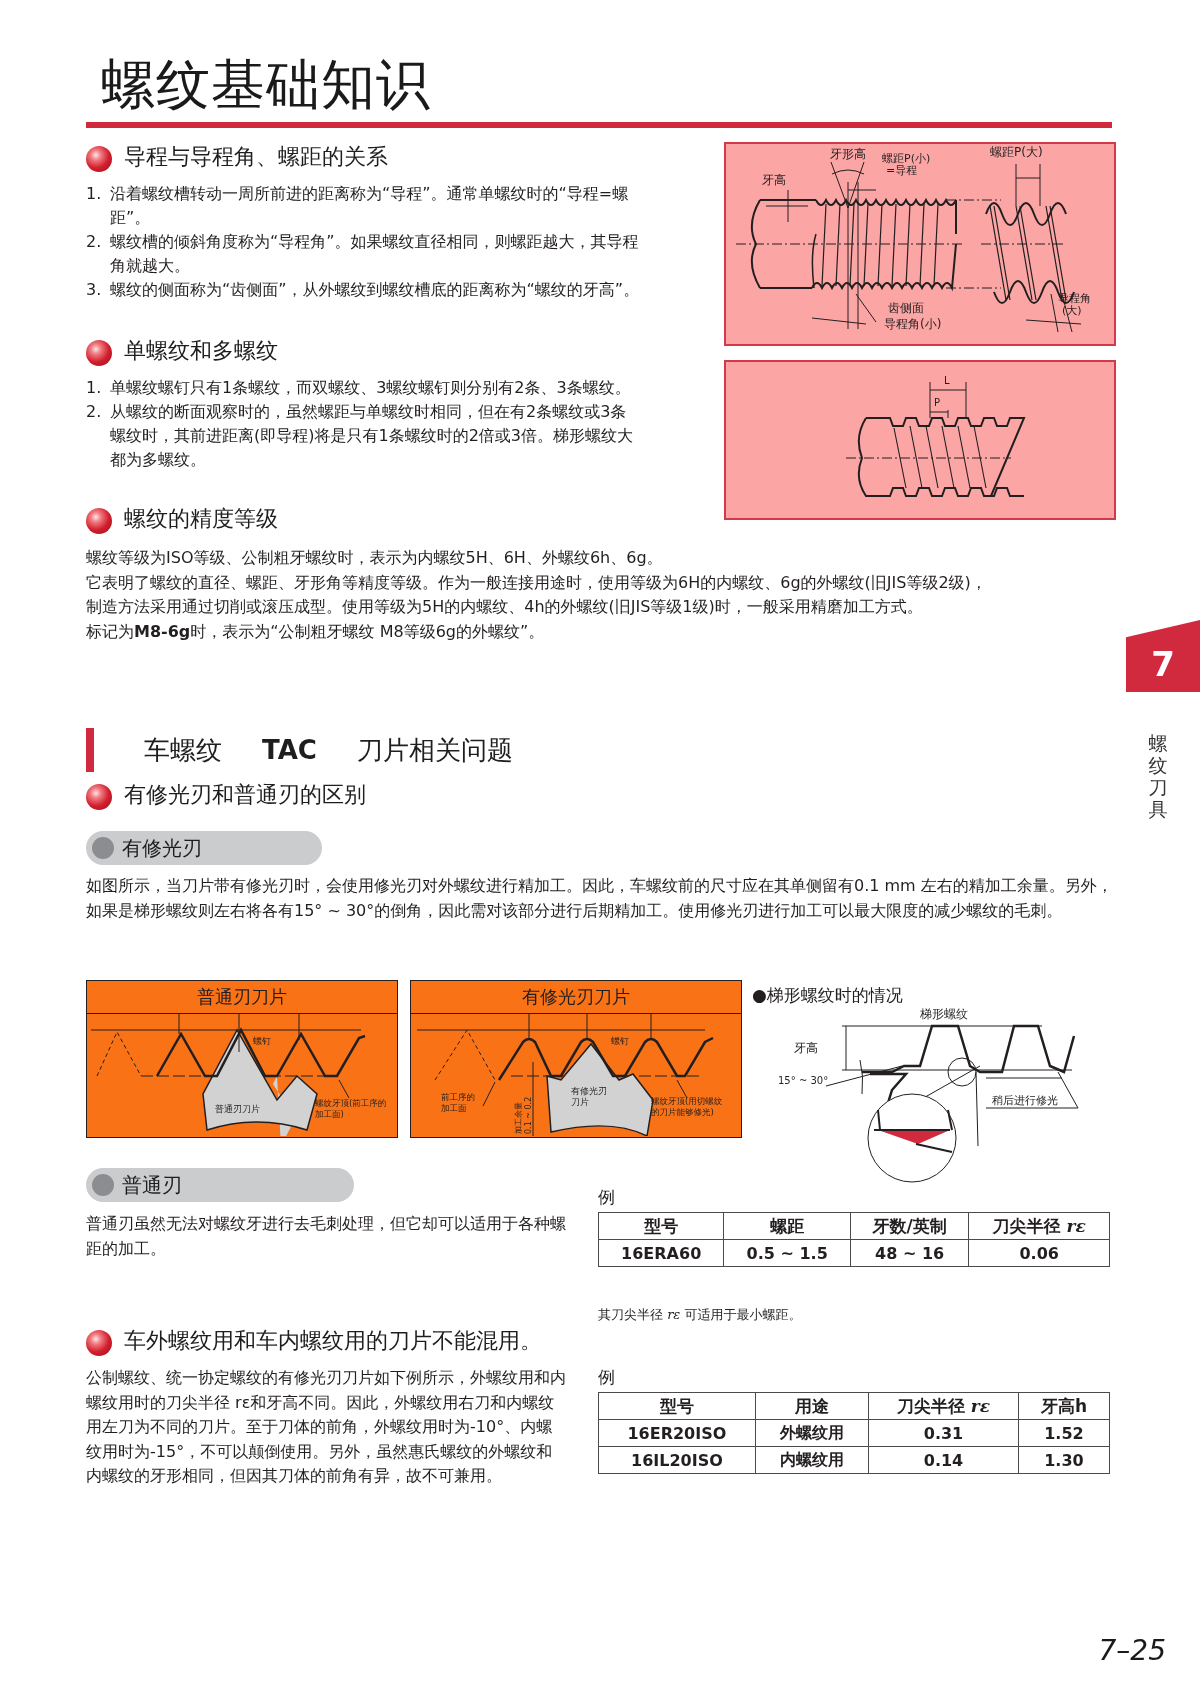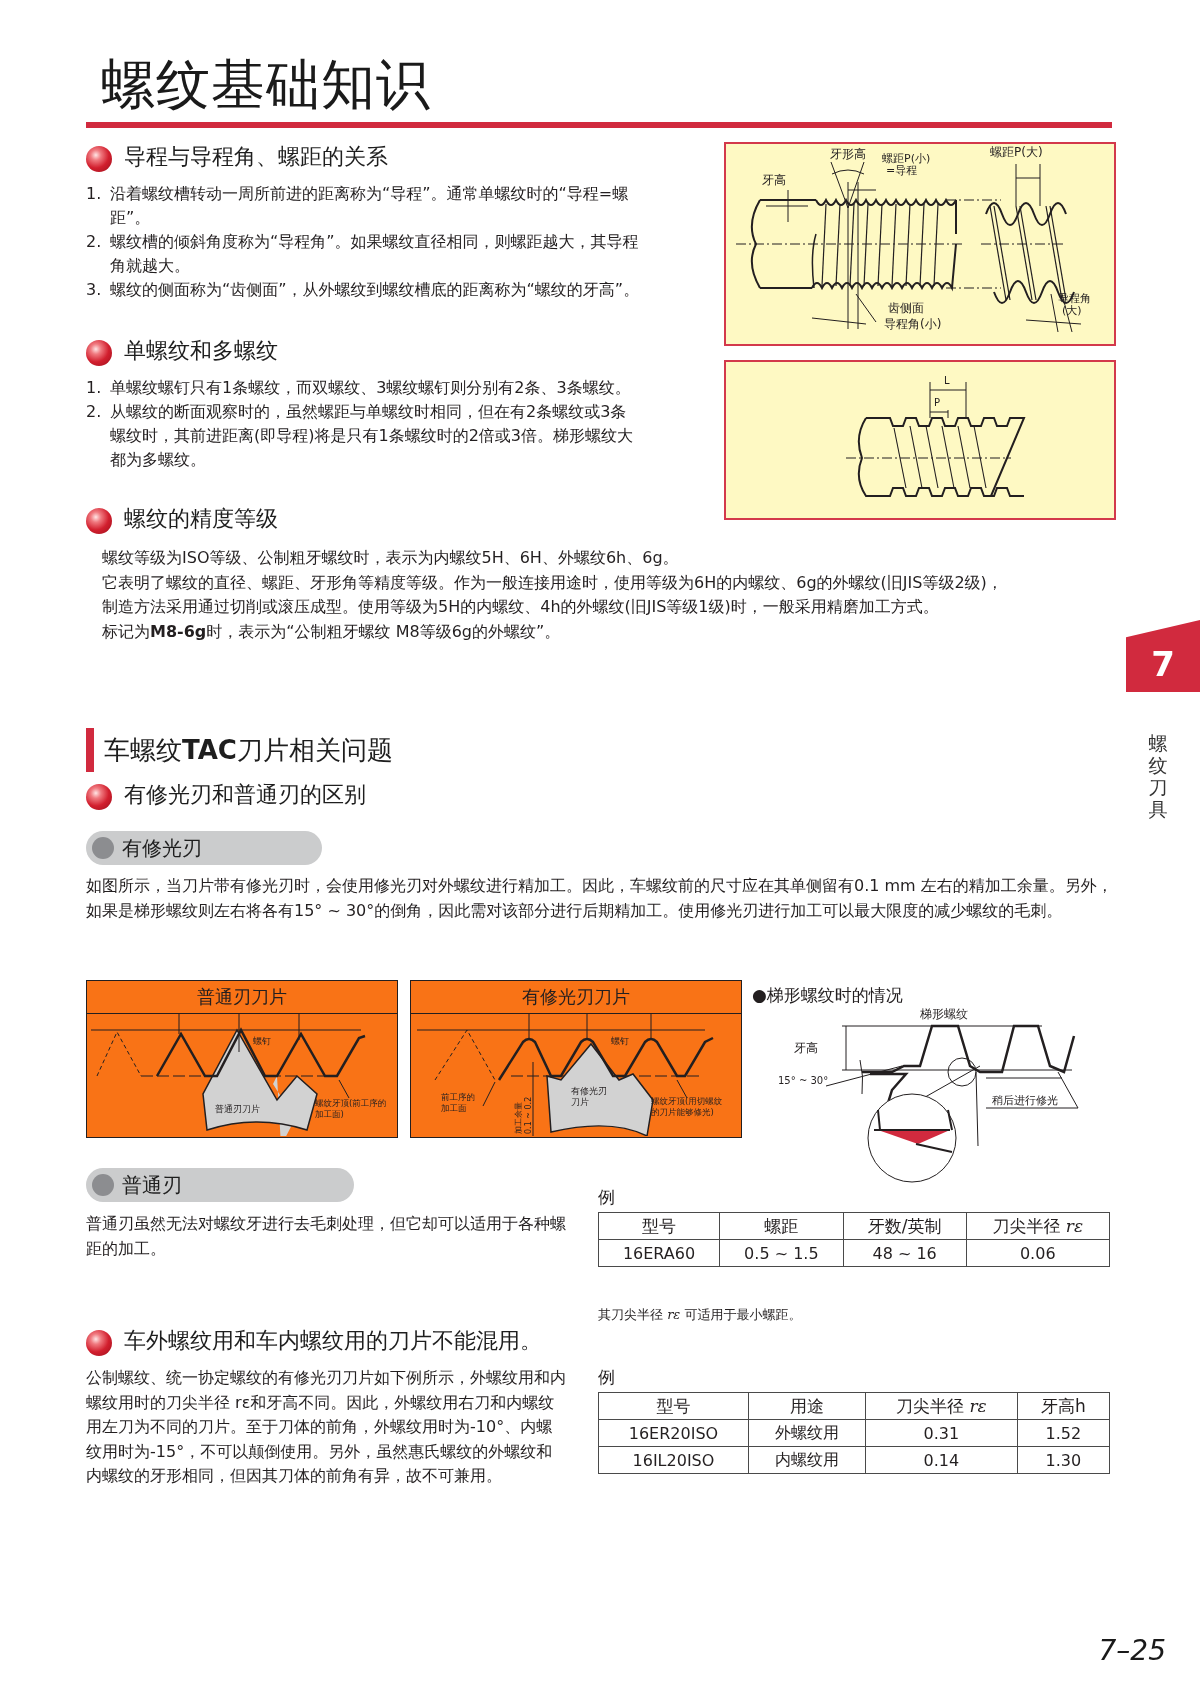--- a/index.html
+++ b/index.html
@@ -10,32 +10,32 @@
   .rule { left:86px; top:122px; width:1026px; height:6px; background:#d12a3e; }
 
   .h-ball { display:flex; align-items:flex-end; gap:12px; font-size:22px; line-height:30px; color:#1e1e1e; }
   .ball { width:26px; height:26px; border-radius:50%; flex:0 0 26px;
           background: radial-gradient(circle at 38% 35%, #ffe5e5 0%, #f07a80 22%, #d21f2e 55%, #9a0f1b 100%); }
   .list { font-size:16px; line-height:24px; color:#231f20; }
   .list .li { display:flex; }
   .list .num { width:24px; flex:0 0 24px; }
   .para { font-size:16px; line-height:24.5px; color:#231f20; }
 
-  .fig-box { border:2px solid #d3394b; background:#fef9c3; }
-  .h-bar { display:flex; align-items:center; font-size:26px; line-height:40px; color:#1e1e1e; }
+  .fig-box { border:2px solid #d3394b; background:#fca5a5; }
+  .h-bar { display:flex; align-items:center; font-size:26px; line-height:40px; color:#1e1e1e;gap:40px; }
   .h-bar .bar { width:8px; height:44px; background:#d12a3e; margin-right:10px; }
   .pill { display:flex; align-items:center; gap:8px; background:#cbcccd; border-radius:17px;
           height:34px; font-size:20px; color:#1e1e1e; padding-left:6px; }
   .pill .dot { width:22px; height:22px; border-radius:50%; background:#8c8d90; }
 
   .dia-box { border:1.5px solid #231f20; background:#f97316; }
   .dia-box .cap { height:32px; border-bottom:1.5px solid #231f20; text-align:center; font-size:18px; line-height:32px; }
 
   table.spec { border-collapse:collapse; font-size:16px; color:#231f20; }
-  table.spec td, table.spec th { border:1.5px solid #4a4a4a; text-align:center; font-weight:400; height:26px; padding:0 13px; }
+  table.spec td, table.spec th { border:1.5px solid #4a4a4a; text-align:center; font-weight:700; height:26px; padding:0 13px; }
   table.spec th { font-size:17px; }
   .rsym { font-family:"DejaVu Serif","Liberation Serif",serif; font-style:italic; }
 
   .tab7 { left:1126px; top:620px; width:74px; height:72px; background:#d12a3e;
           clip-path: polygon(0 24%, 100% 0, 100% 100%, 0 100%); }
   .tab7 span { position:absolute; left:0; right:0; bottom:8px; text-align:center; color:#fff; font-size:34px; font-weight:700; }
   .side-label { left:1148px; top:732px; width:20px; font-size:19px; line-height:22px; color:#333; text-align:center; }
   .pageno { right:34px; top:1634px; font-size:28px; font-weight:400; font-style:italic; color:#1a1a1a; }
   svg text { font-family:"DejaVu Sans","Liberation Sans",sans-serif; fill:#231f20; }
 </style>
@@ -176,21 +176,21 @@
     </g>
     <text x="218" y="22" font-size="10">L</text>
     <text x="208" y="44" font-size="10">P</text>
   </svg>
 </div>
 
 <div class="abs h-ball" style="left:86px;top:504px;">
   <span class="ball"></span>
   <span>螺纹的精度等级</span>
 </div>
-<div class="abs para" style="left:102px;top:546px;width:1030px;">
+<div class="abs para" style="left:86px;top:546px;width:1030px;">
   <div>螺纹等级为ISO等级、公制粗牙螺纹时，表示为内螺纹5H、6H、外螺纹6h、6g。</div>
   <div>它表明了螺纹的直径、螺距、牙形角等精度等级。作为一般连接用途时，使用等级为6H的内螺纹、6g的外螺纹(旧JIS等级2级)，</div>
   <div>制造方法采用通过切削或滚压成型。使用等级为5H的内螺纹、4h的外螺纹(旧JIS等级1级)时，一般采用精磨加工方式。</div>
   <div><span>标记为</span><b>M8-6g</b><span>时，表示为“公制粗牙螺纹 M8等级6g的外螺纹”。</span></div>
 </div>
 
 <div class="abs tab7">
     <span>7</span>
   </div>
 <div class="abs side-label">螺纹刀具</div>

